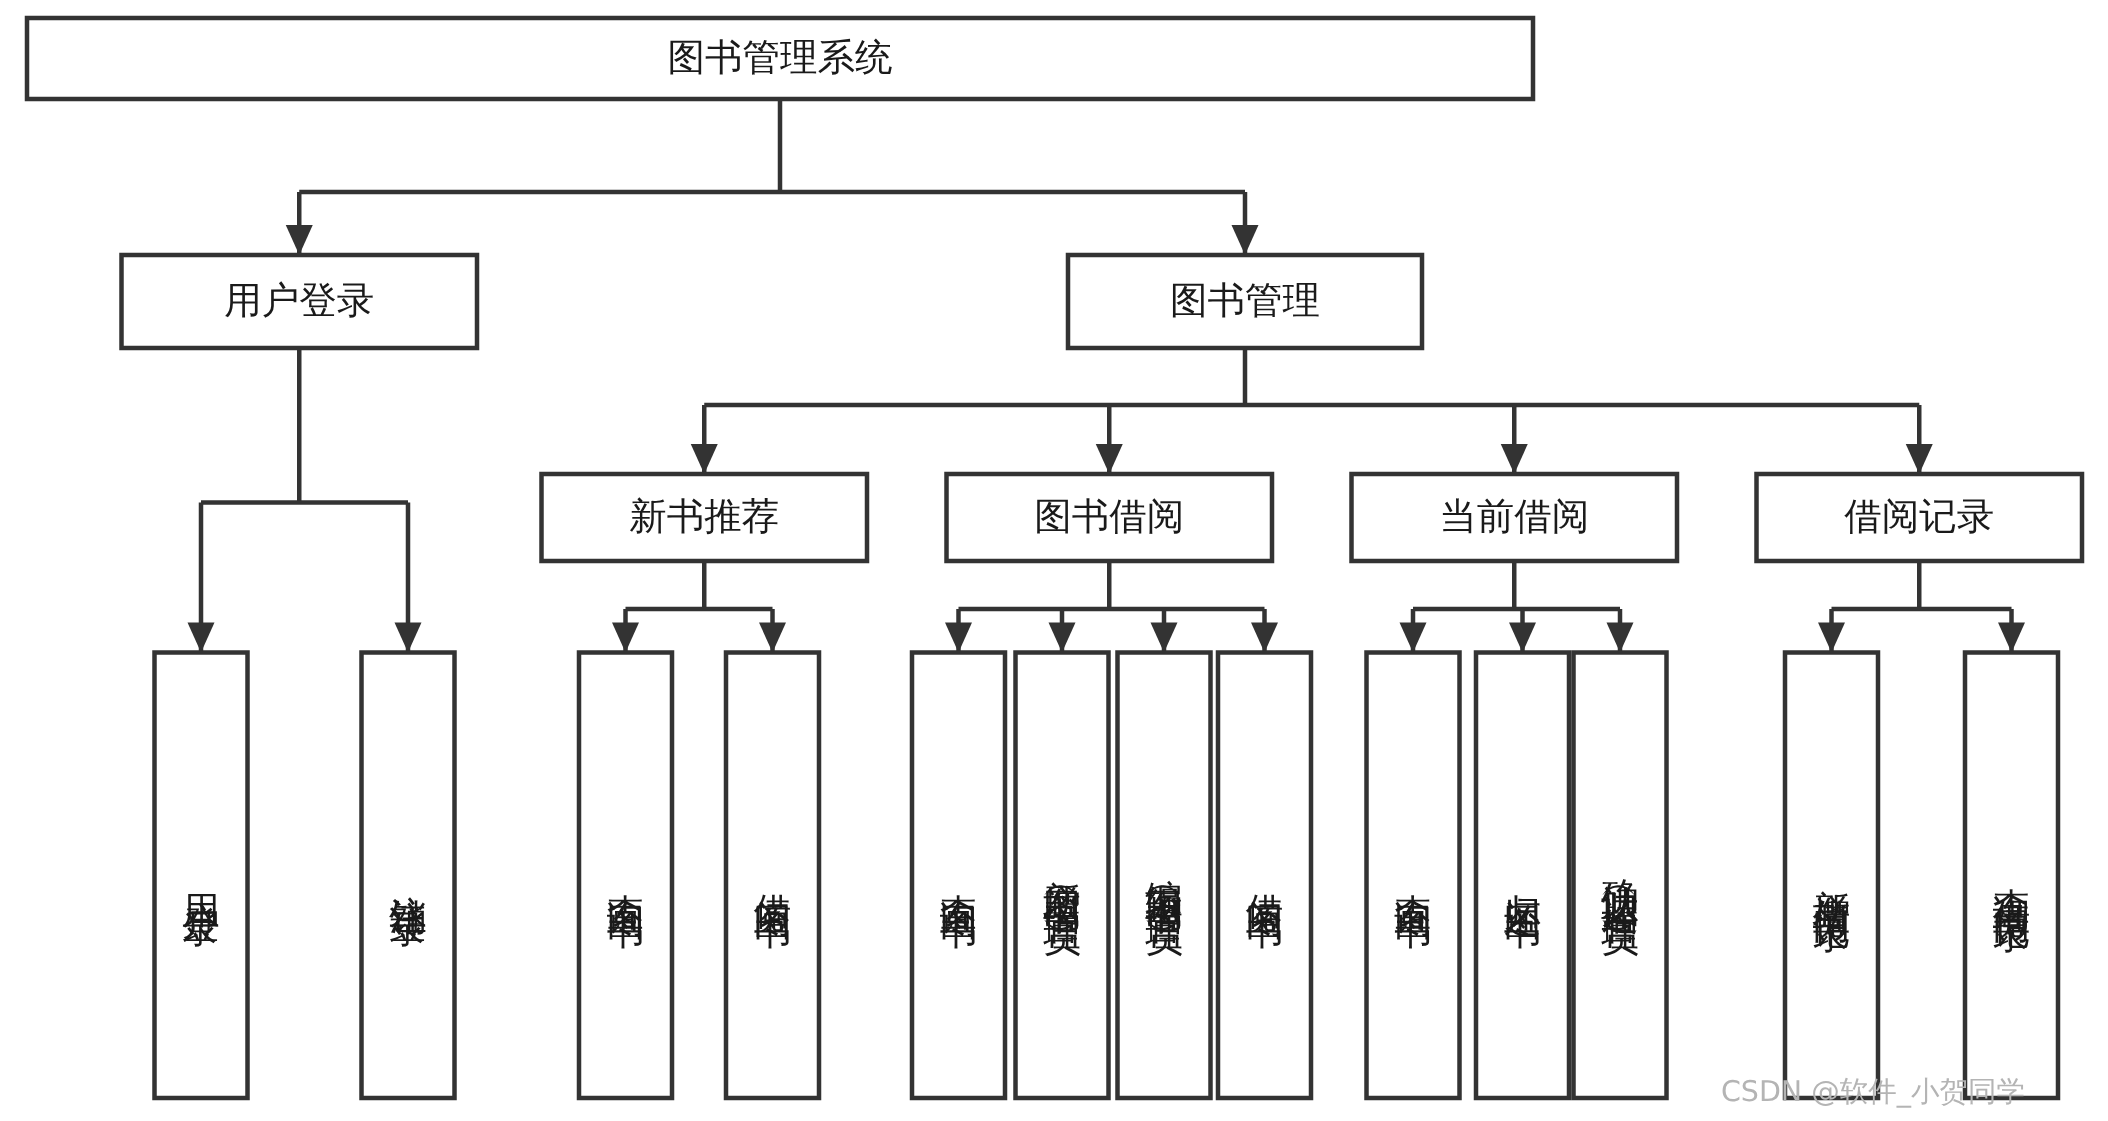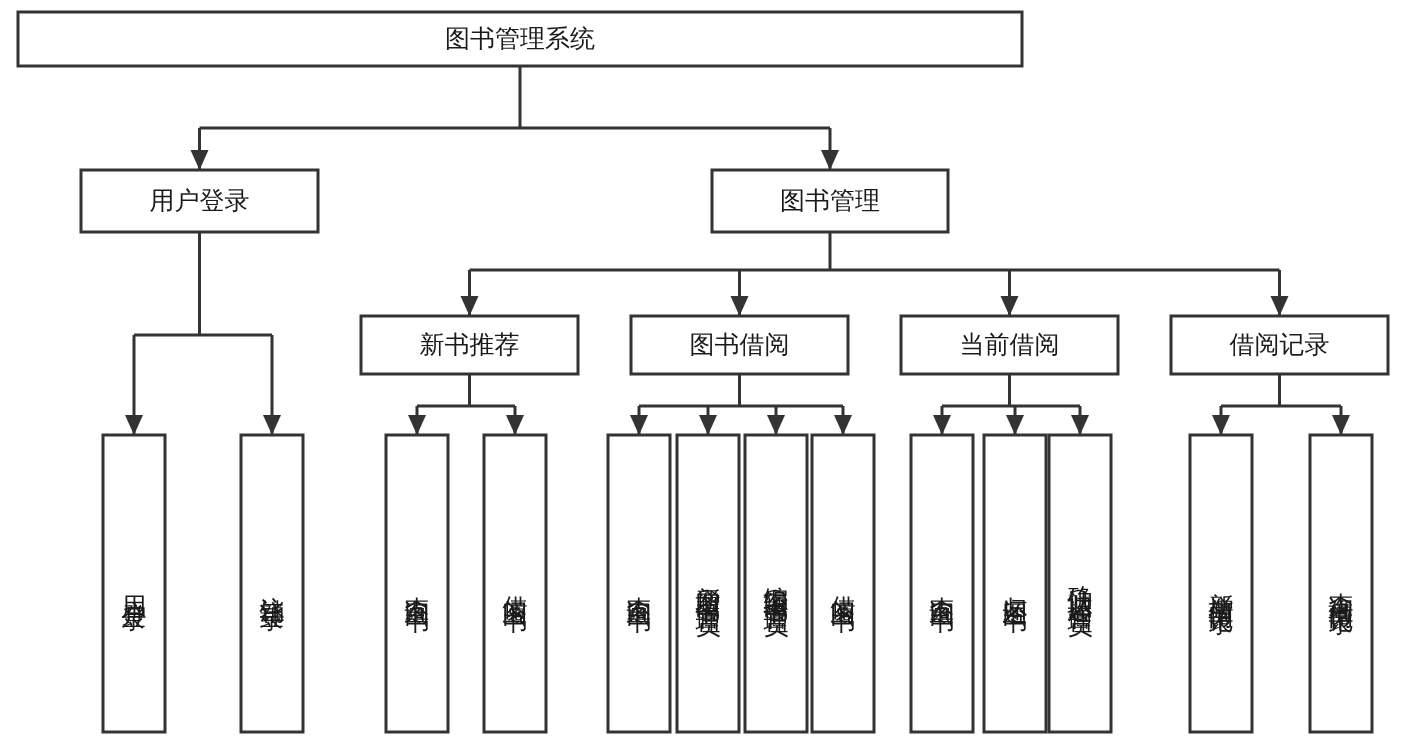--- a/index.html
+++ b/index.html
@@ -214,13 +214,14 @@
       <div class="vlabel" style="left: 608px; top: 435px; width: 62px; height: 297px; display: flex; align-items: center; justify-content: center;">查询图书</div>
       <div class="vlabel" style="left: 677px; top: 435px; width: 62px; height: 297px; display: flex; align-items: center; justify-content: center;">新增图书（管理员）</div>
       <div class="vlabel" style="left: 745px; top: 435px; width: 62px; height: 297px; display: flex; align-items: center; justify-content: center;">编辑图书（管理员）</div>
       <div class="vlabel" style="left: 812px; top: 435px; width: 62px; height: 297px; display: flex; align-items: center; justify-content: center;">借阅图书</div>
       <div class="vlabel" style="left: 911px; top: 435px; width: 62px; height: 297px; display: flex; align-items: center; justify-content: center;">查询图书</div>
       <div class="vlabel" style="left: 984px; top: 435px; width: 62px; height: 297px; display: flex; align-items: center; justify-content: center;">归还图书</div>
       <div class="vlabel" style="left: 1049px; top: 435px; width: 62px; height: 297px; display: flex; align-items: center; justify-content: center;">确认归还（管理员）</div>
       <div class="vlabel" style="left: 1190px; top: 435px; width: 62px; height: 297px; display: flex; align-items: center; justify-content: center;">新增借阅记录</div>
       <div class="vlabel" style="left: 1310px; top: 435px; width: 62px; height: 297px; display: flex; align-items: center; justify-content: center;">查询借阅记录</div>
     </div>
+  <div class="watermark">CSDN @软件_小贺同学</div>
 </div>
 
 </body></html>

